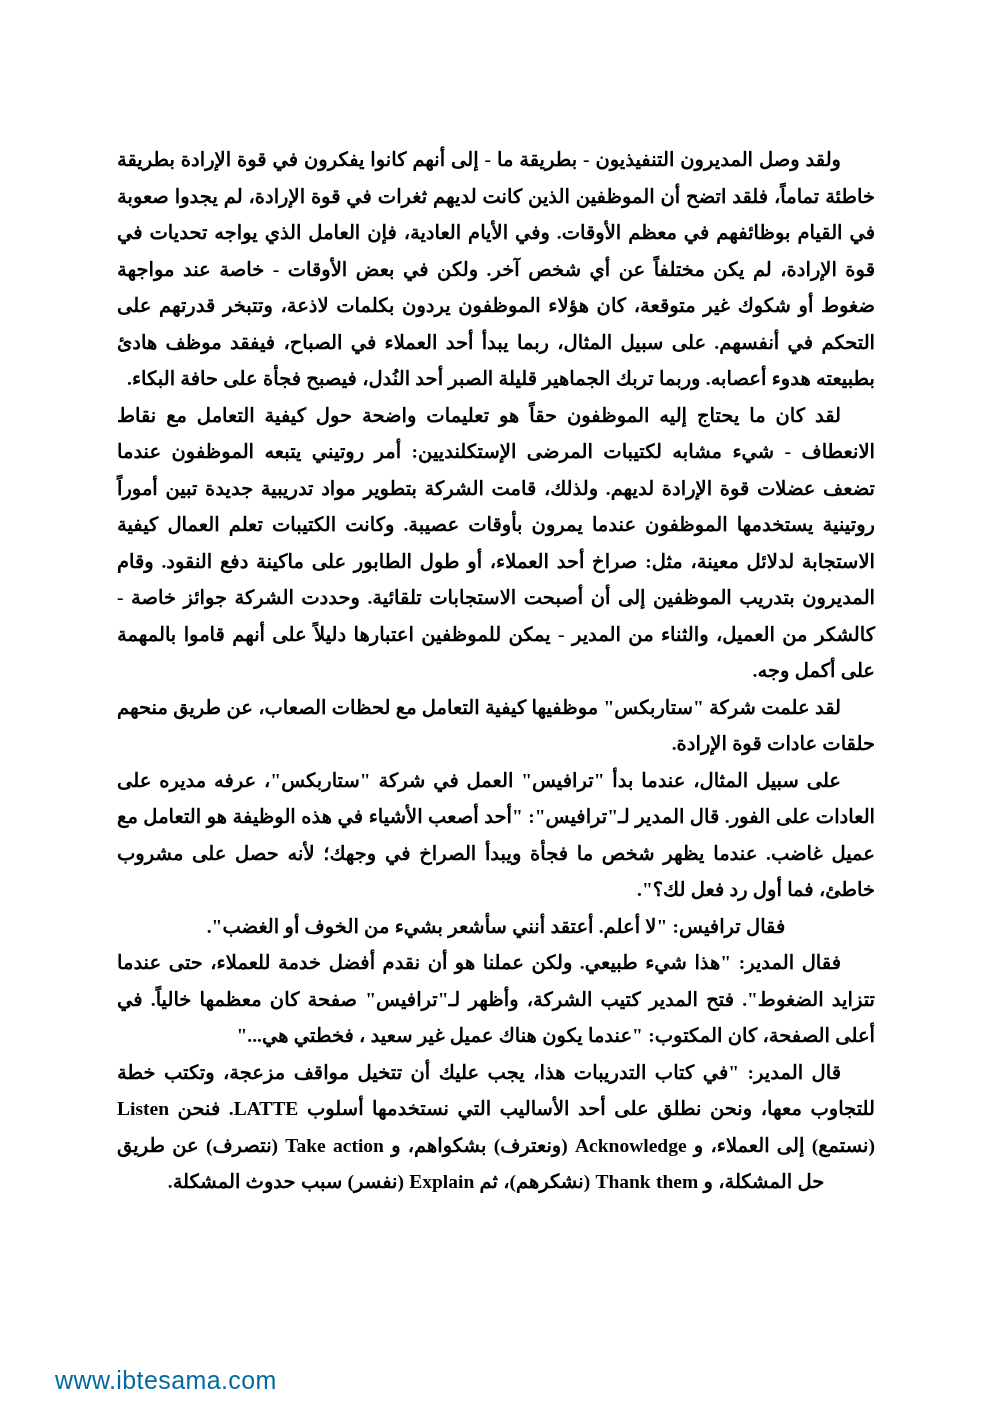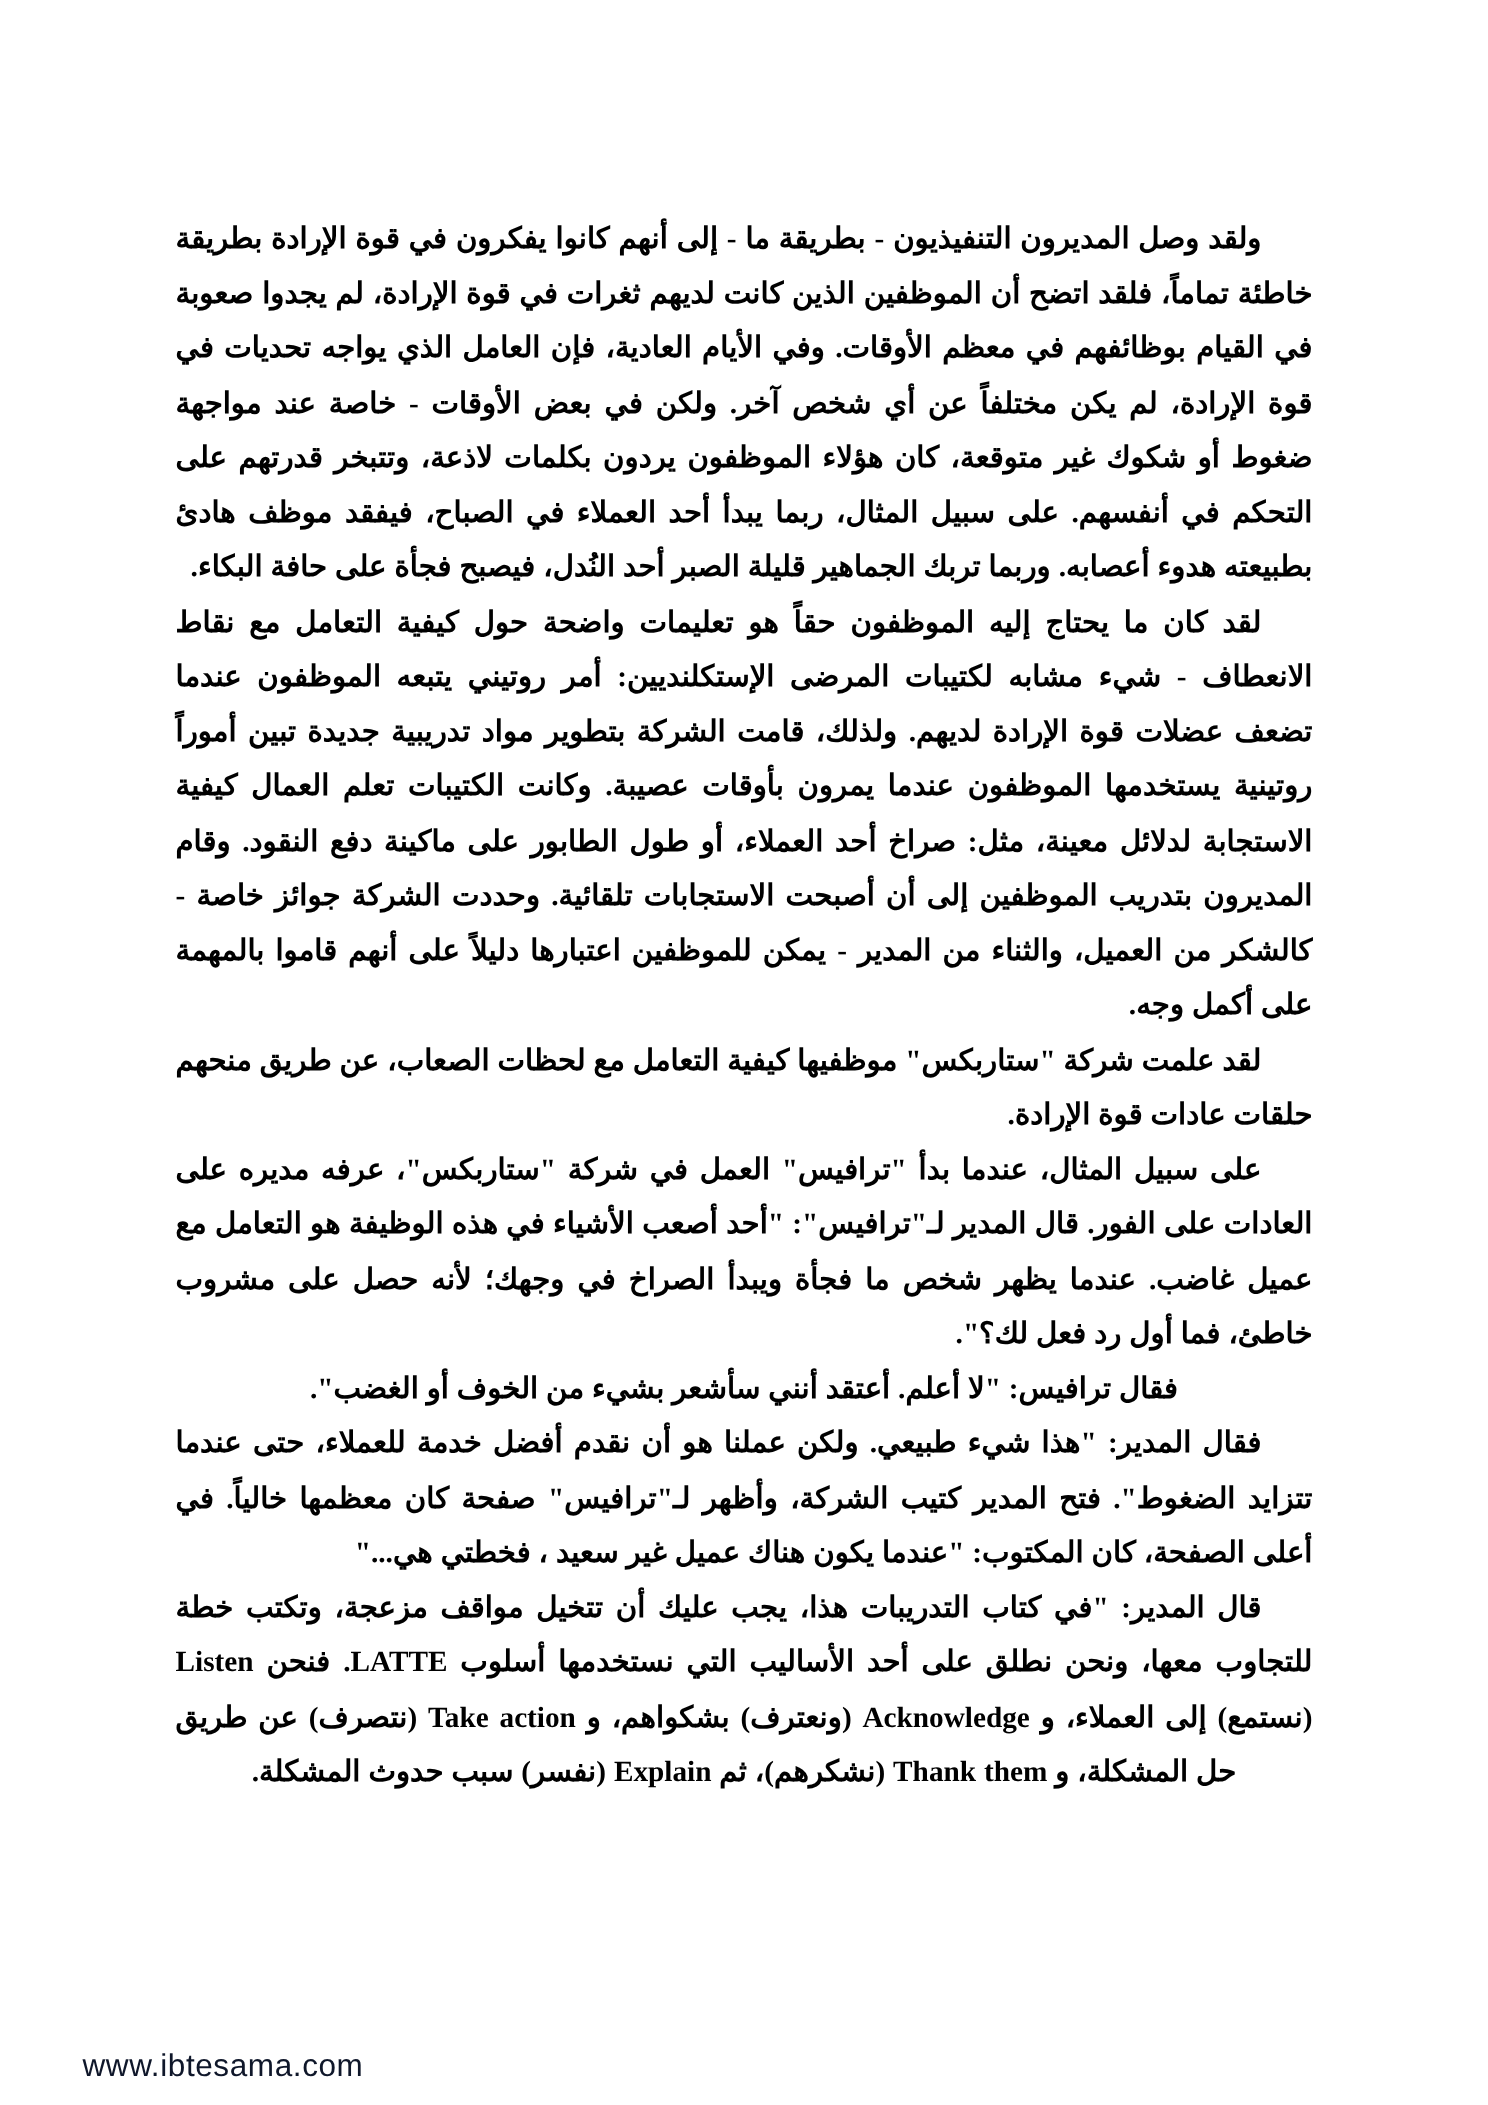--- a/index.html
+++ b/index.html
@@ -57,23 +57,23 @@
 
   .para.right-last {
     text-align-last: right;
   }
 
   .watermark {
     position: absolute;
     left: 55px;
     top: 1366px;
     font-family: "Liberation Sans", "DejaVu Sans", sans-serif;
-    font-size: 21px;
+    font-size: 25px;
     font-weight: 400;
-    color: #0f172a;
+    color: #0369a1;
     letter-spacing: 0.4px;
     direction: ltr;
     text-align: right;
     white-space: nowrap;
   }
 </style>
 </head>
 <body>
 
 <div class="page">

